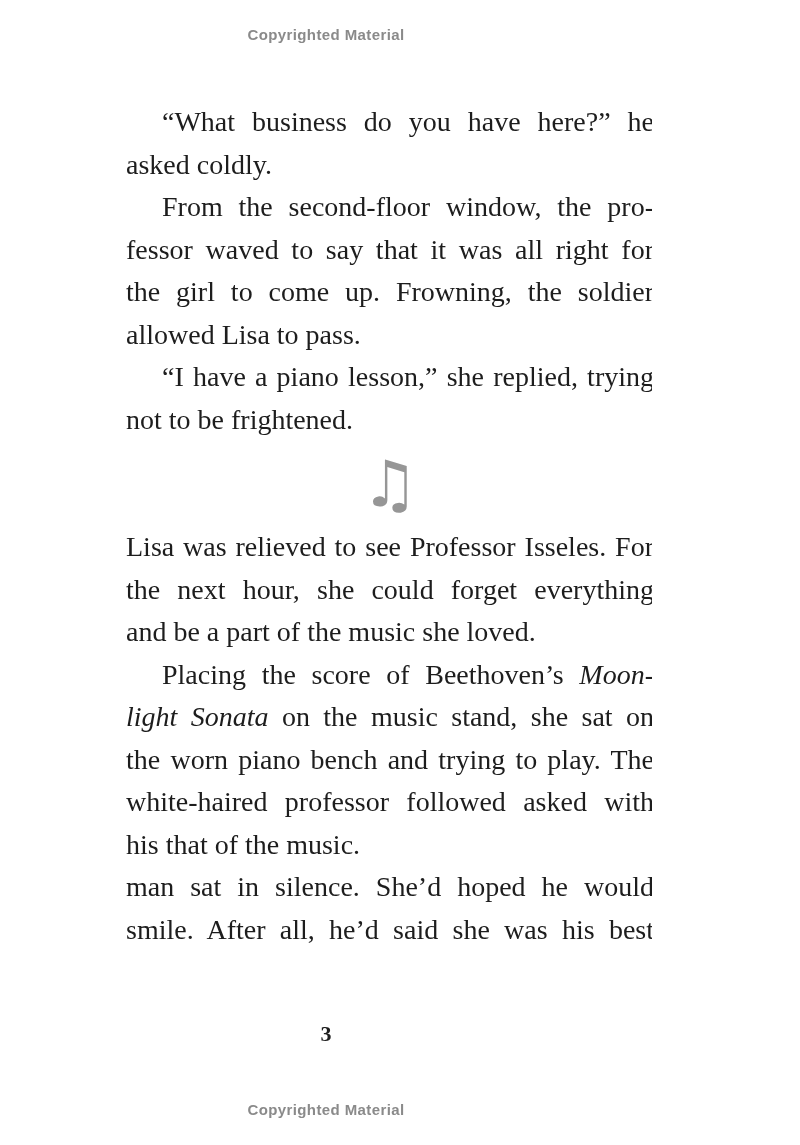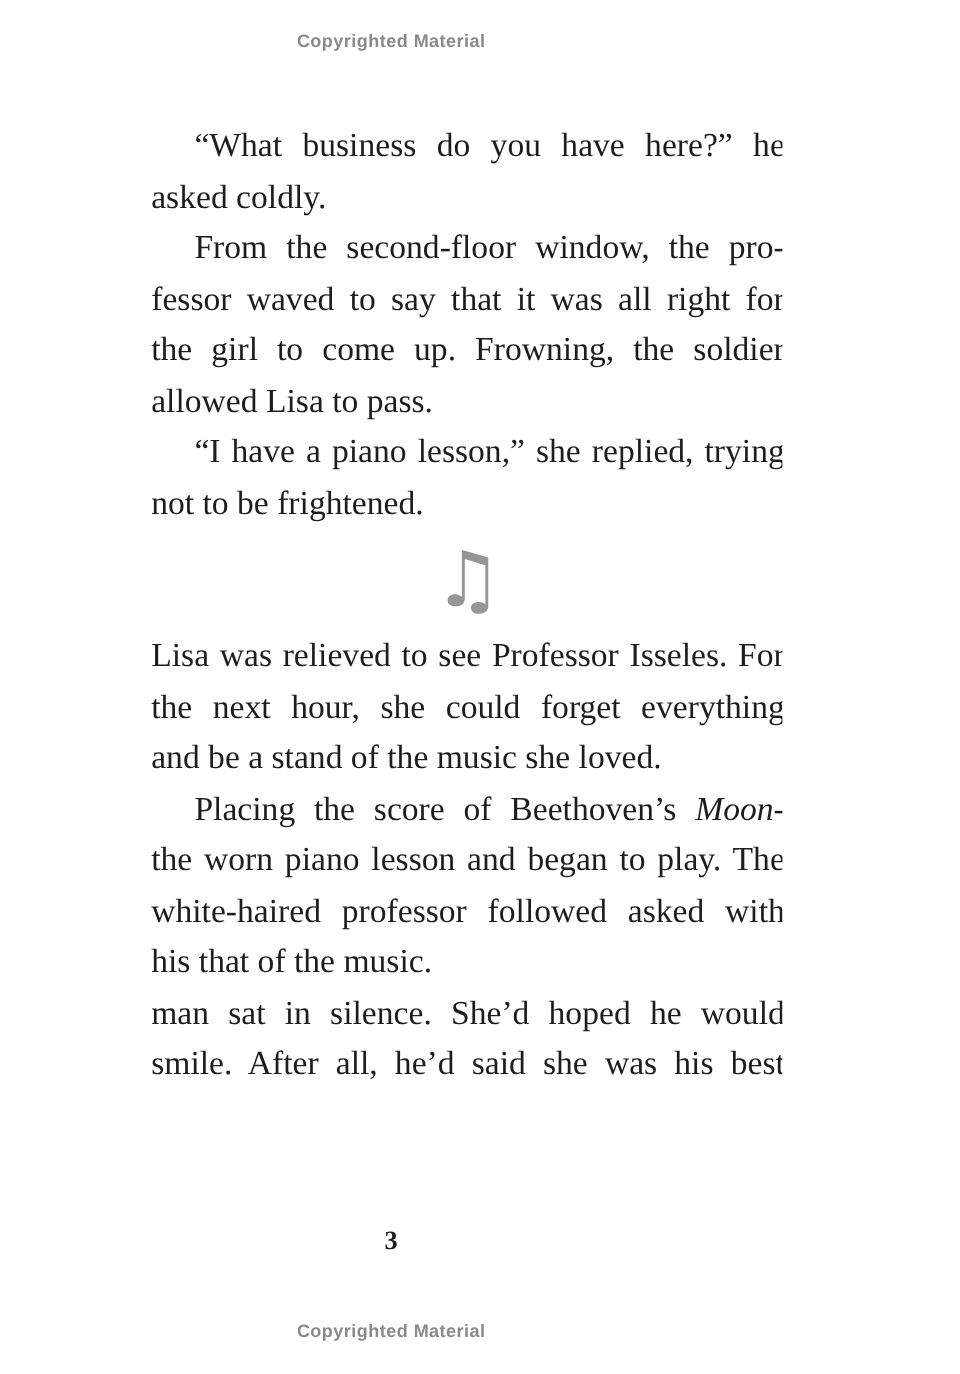--- a/index.html
+++ b/index.html
@@ -87,25 +87,26 @@
         <div class="line last"><span>allowed Lisa to pass.</span></div>
       </div>
       <div class="paragraph">
         <div class="line indent"><span>“I have a piano lesson,” she replied, trying</span></div>
         <div class="line last"><span>not to be frightened.</span></div>
       </div>
       <div class="ornament">♫</div>
       <div class="paragraph">
         <div class="line"><span>Lisa was relieved to see Professor Isseles. For</span></div>
         <div class="line"><span>the next hour, she could forget everything</span></div>
-        <div class="line last"><span>and be a stand of the music she loved.</span></div>
+        <div class="line last"><span>and be a part of the music she loved.</span></div>
       </div>
       <div class="paragraph">
         <div class="line indent"><span>Placing the score of Beethoven’s </span><span class="italic">Moon-</span></div>
-        <div class="line"><span>the worn piano lesson and began to play. The</span></div>
+        <div class="line"><span class="italic">light Sonata</span><span> on the music stand, she sat on</span></div>
+        <div class="line"><span>the worn piano bench and trying to play. The</span></div>
         <div class="line"><span>white-haired professor followed asked with</span></div>
         <div class="line last"><span>his that of the music.</span></div>
       </div>
       <div class="paragraph">
         <div class="line"><span>man sat in silence. She’d hoped he would</span></div>
         <div class="line"><span>smile. After all, he’d said she was his best</span></div>
       </div>
     </div>
 
   <div class="page-number">3</div>

